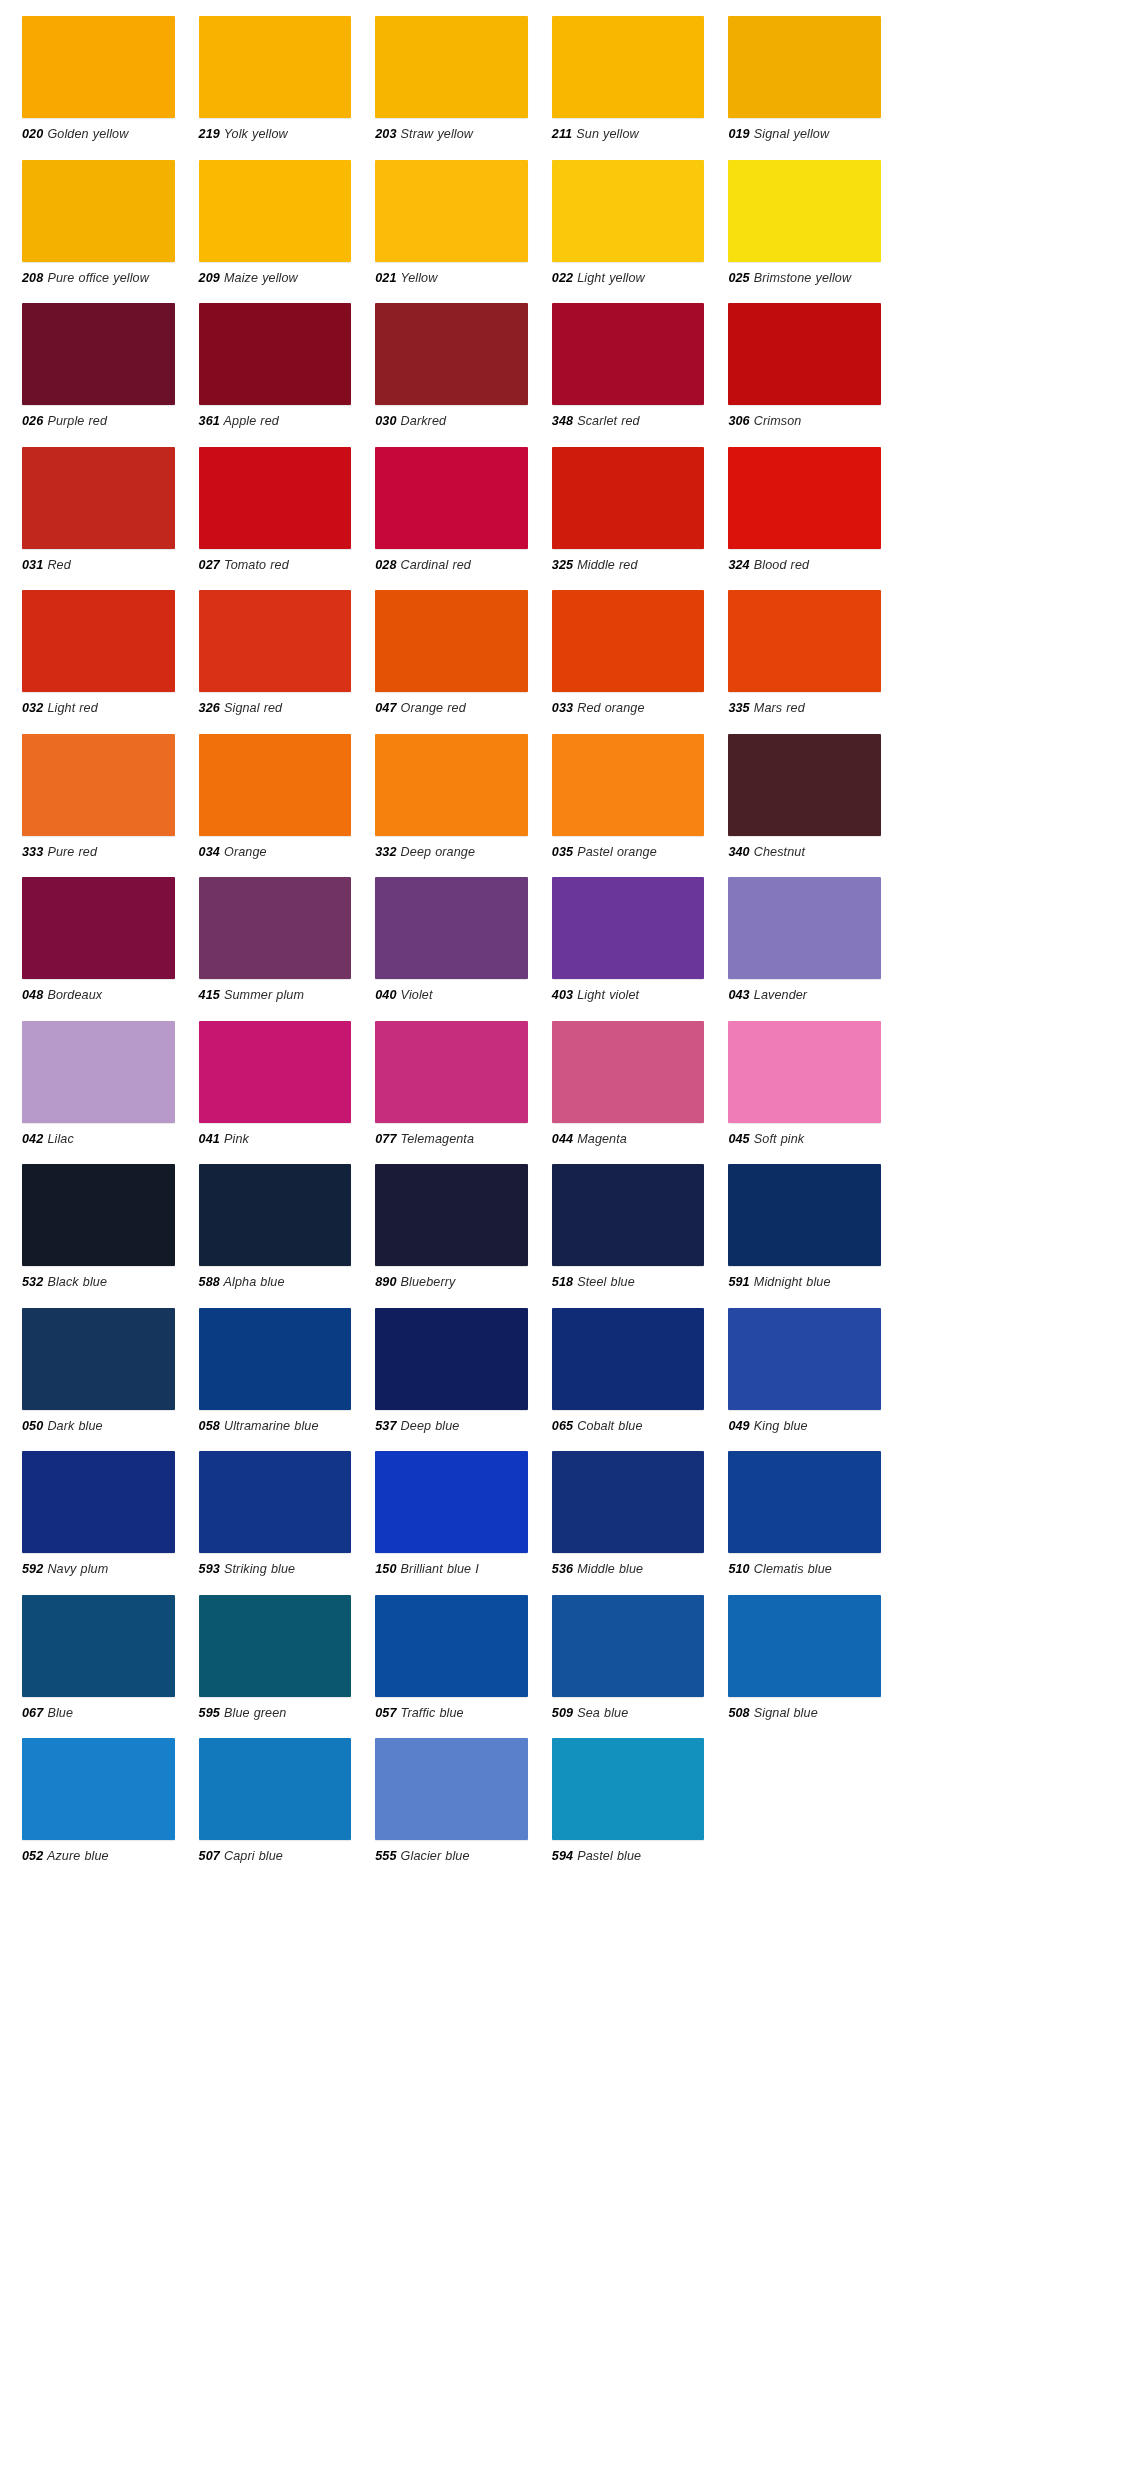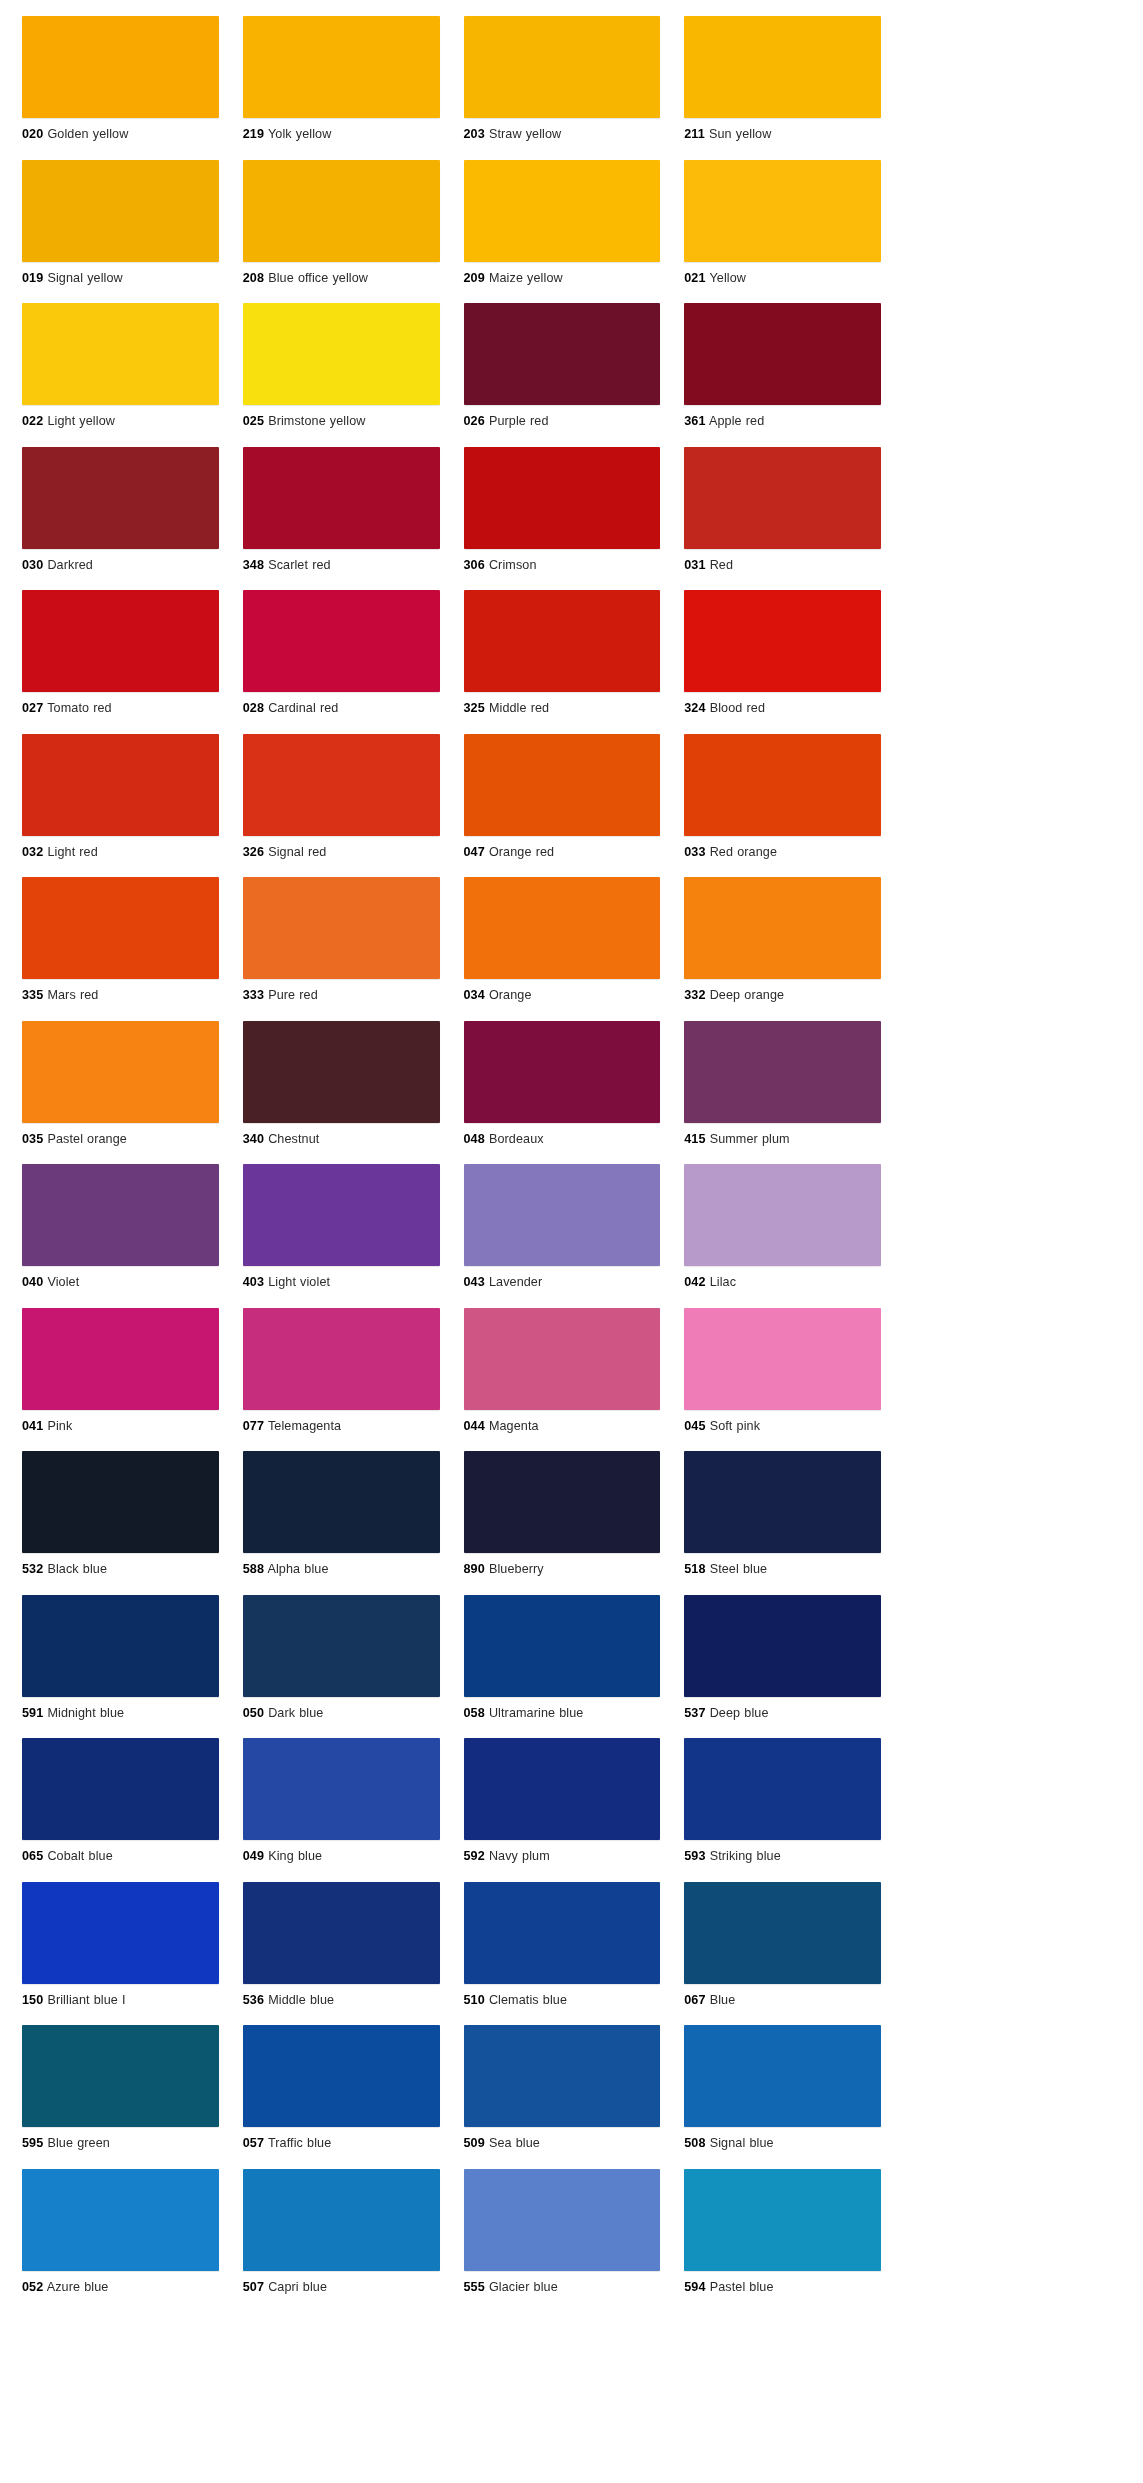--- a/index.html
+++ b/index.html
@@ -12,24 +12,25 @@
     height: 2483px;
     font-family: "Liberation Sans", sans-serif;
     color: #1a1a1a;
     overflow: hidden;
   }
   #swatch-grid {
     box-sizing: border-box;
     width: 903px;
     padding: 16px 22px 0 22px;
     display: grid;
-    grid-template-columns: repeat(4, 1fr);
+    grid-template-columns: repeat(5, 1fr);
     column-gap: 24px;
     row-gap: 0px;
     grid-auto-rows: 143.5px;
+    font-style: italic;
   }
   .swatch-cell {
     display: flex;
     flex-direction: column;
     align-items: stretch;
   }
   .swatch-chip {
     width: 100%;
     height: 102px;
     border-radius: 1px;
@@ -72,21 +73,21 @@
     <div class="swatch-cell">
       <div class="swatch-chip" style="background-color: rgb(250, 183, 0);"></div>
       <div class="swatch-label"><span class="swatch-code">211</span> <span class="swatch-name">Sun yellow</span></div>
     </div>
     <div class="swatch-cell">
       <div class="swatch-chip" style="background-color: rgb(242, 174, 0);"></div>
       <div class="swatch-label"><span class="swatch-code">019</span> <span class="swatch-name">Signal yellow</span></div>
     </div>
     <div class="swatch-cell">
       <div class="swatch-chip" style="background-color: rgb(245, 177, 0);"></div>
-      <div class="swatch-label"><span class="swatch-code">208</span> <span class="swatch-name">Blue office yellow</span></div>
+      <div class="swatch-label"><span class="swatch-code">208</span> <span class="swatch-name">Pure office yellow</span></div>
     </div>
     <div class="swatch-cell">
       <div class="swatch-chip" style="background-color: rgb(251, 186, 0);"></div>
       <div class="swatch-label"><span class="swatch-code">209</span> <span class="swatch-name">Maize yellow</span></div>
     </div>
     <div class="swatch-cell">
       <div class="swatch-chip" style="background-color: rgb(251, 187, 8);"></div>
       <div class="swatch-label"><span class="swatch-code">021</span> <span class="swatch-name">Yellow</span></div>
     </div>
     <div class="swatch-cell">

